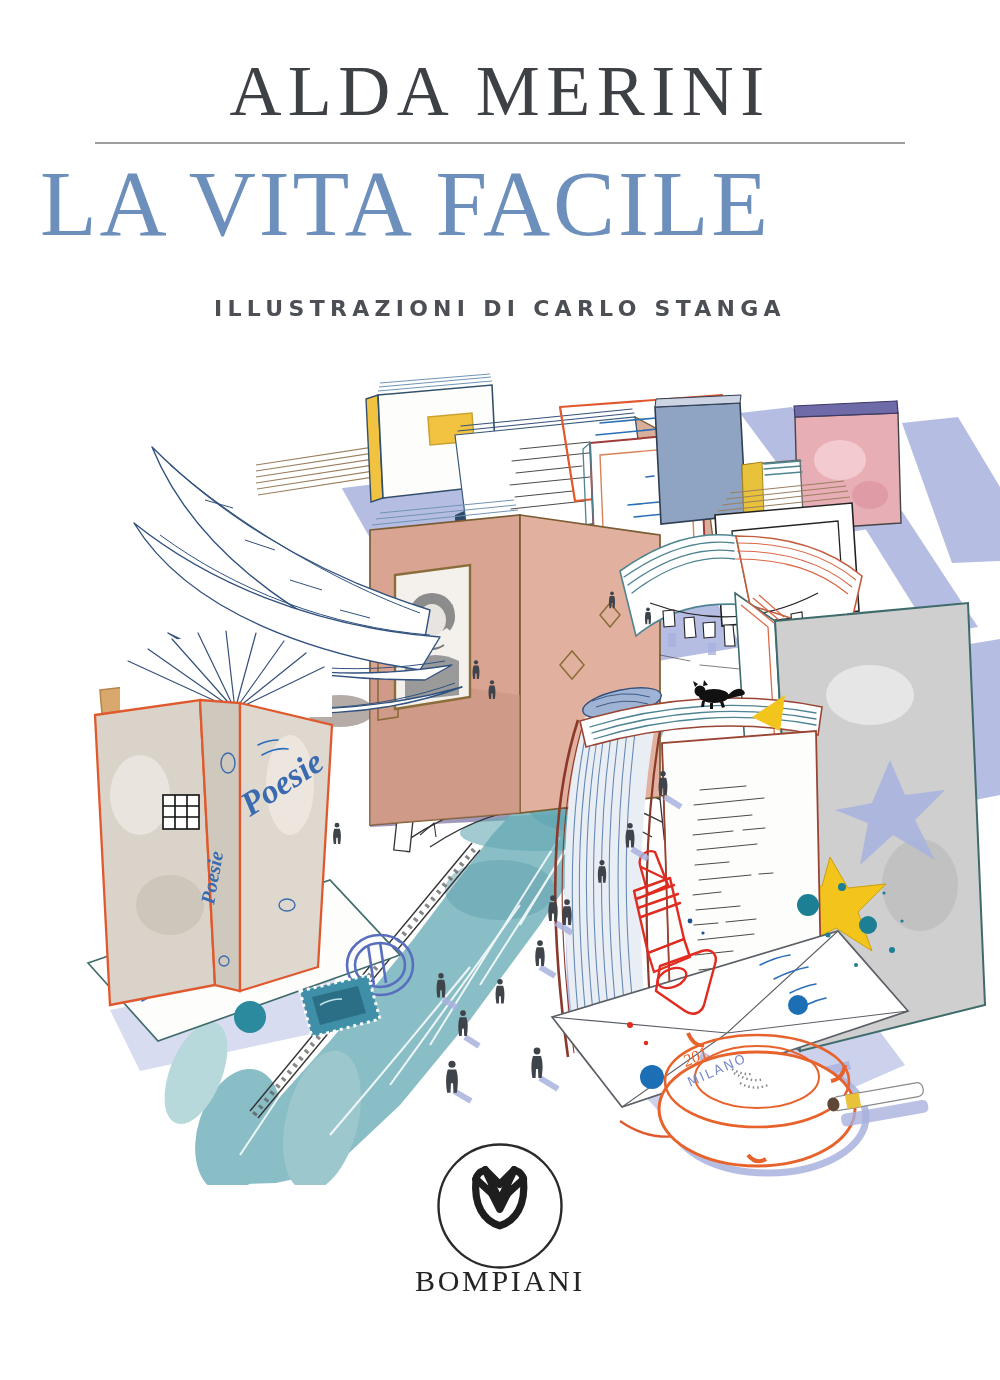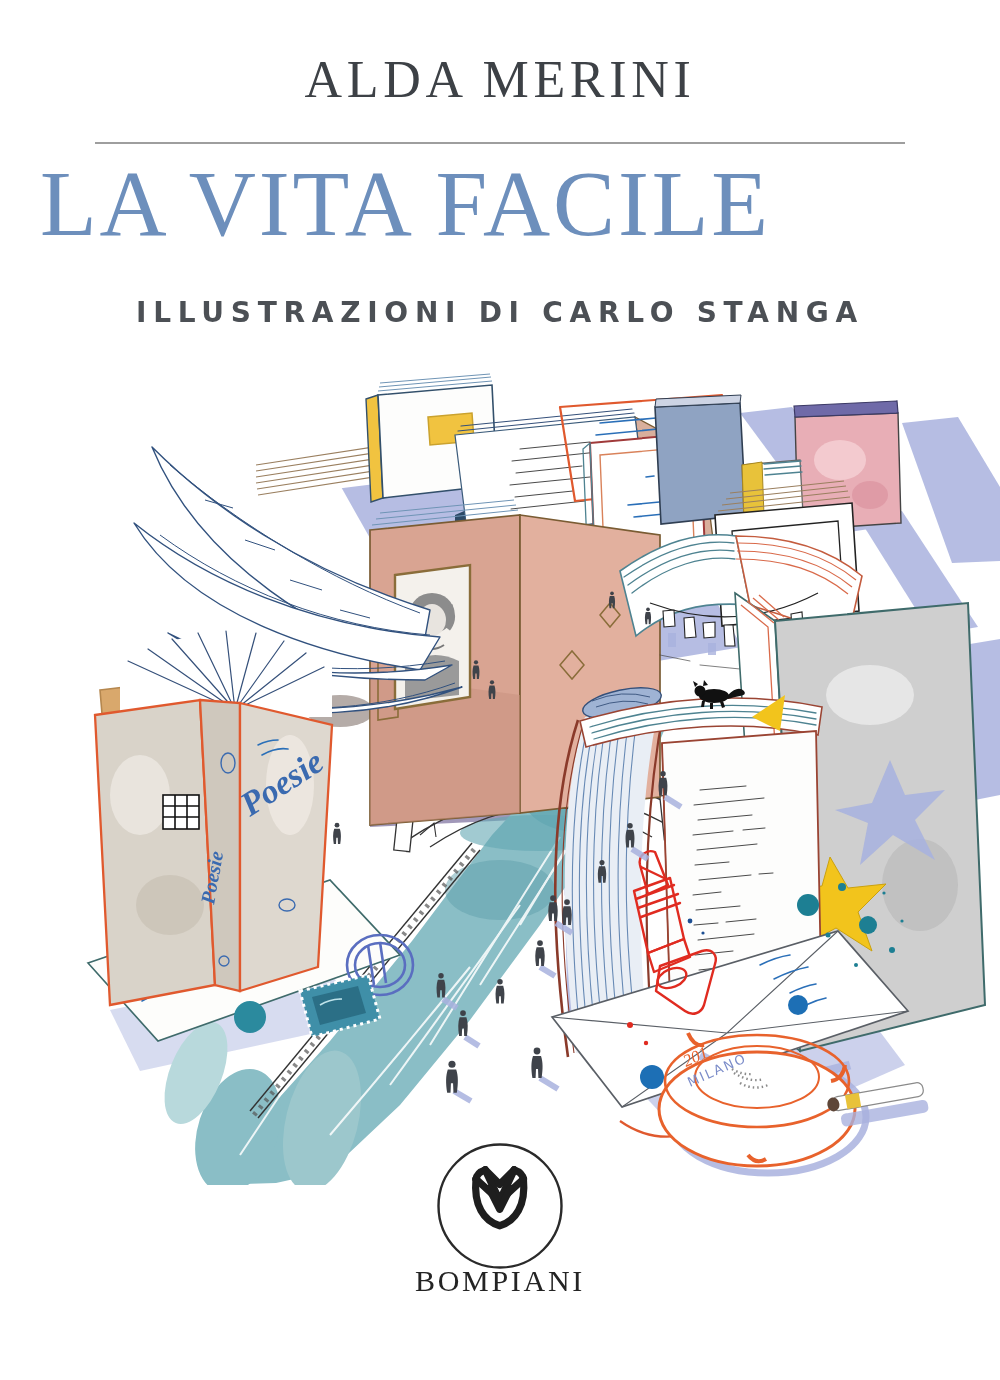--- a/index.html
+++ b/index.html
@@ -1,24 +1,24 @@
 <!DOCTYPE html>
 <html><head>
 <meta charset="utf-8">
 <style>
   html,body{margin:0;padding:0;background:#fff;}
   .cover{position:relative;width:1000px;height:1380px;background:#ffffff;overflow:hidden;
          font-family:"Liberation Serif",serif;}
   .author{position:absolute;top:50px;left:0;width:100%;margin:0;text-align:center;
-          font-size:52px;font-weight:400;letter-spacing:.09em;color:#3d4146;white-space:nowrap;}
+          font-size:72px;font-weight:400;letter-spacing:.09em;color:#3d4146;white-space:nowrap;}
   .rule{position:absolute;top:142px;left:95px;width:810px;height:2px;background:#9e9e9e;}
   .title{position:absolute;top:150px;left:0;width:100%;margin:0;text-align:left;
          font-size:93px;font-weight:400;letter-spacing:.03em;color:#6d8fbc;white-space:nowrap;padding-left:40px;}
   .credit{position:absolute;top:296px;left:0;width:100%;text-align:center;
-          font-family:"DejaVu Sans",sans-serif;font-weight:bold;font-size:28px;
+          font-family:"DejaVu Sans",sans-serif;font-weight:bold;font-size:22px;
           letter-spacing:.24em;color:#4c5055;white-space:nowrap;}
   .illu{position:absolute;top:365px;left:0;width:1000px;height:820px;}
   .logo{position:absolute;top:1142px;left:436px;width:128px;height:128px;}
   .publisher{position:absolute;top:1264px;left:0;width:100%;text-align:center;
              font-size:30px;letter-spacing:.09em;color:#242424;}
   
   .ink{fill:none;stroke:#35507a;stroke-width:1.2;stroke-linecap:round;}
   .org{fill:none;stroke:#e0592e;stroke-width:2.2;stroke-linecap:round;stroke-linejoin:round;}
   .red{fill:none;stroke:#e02b20;stroke-width:2.4;stroke-linecap:round;stroke-linejoin:round;}
   .teal{fill:none;stroke:#4e8391;stroke-width:1.3;stroke-linecap:round;}

